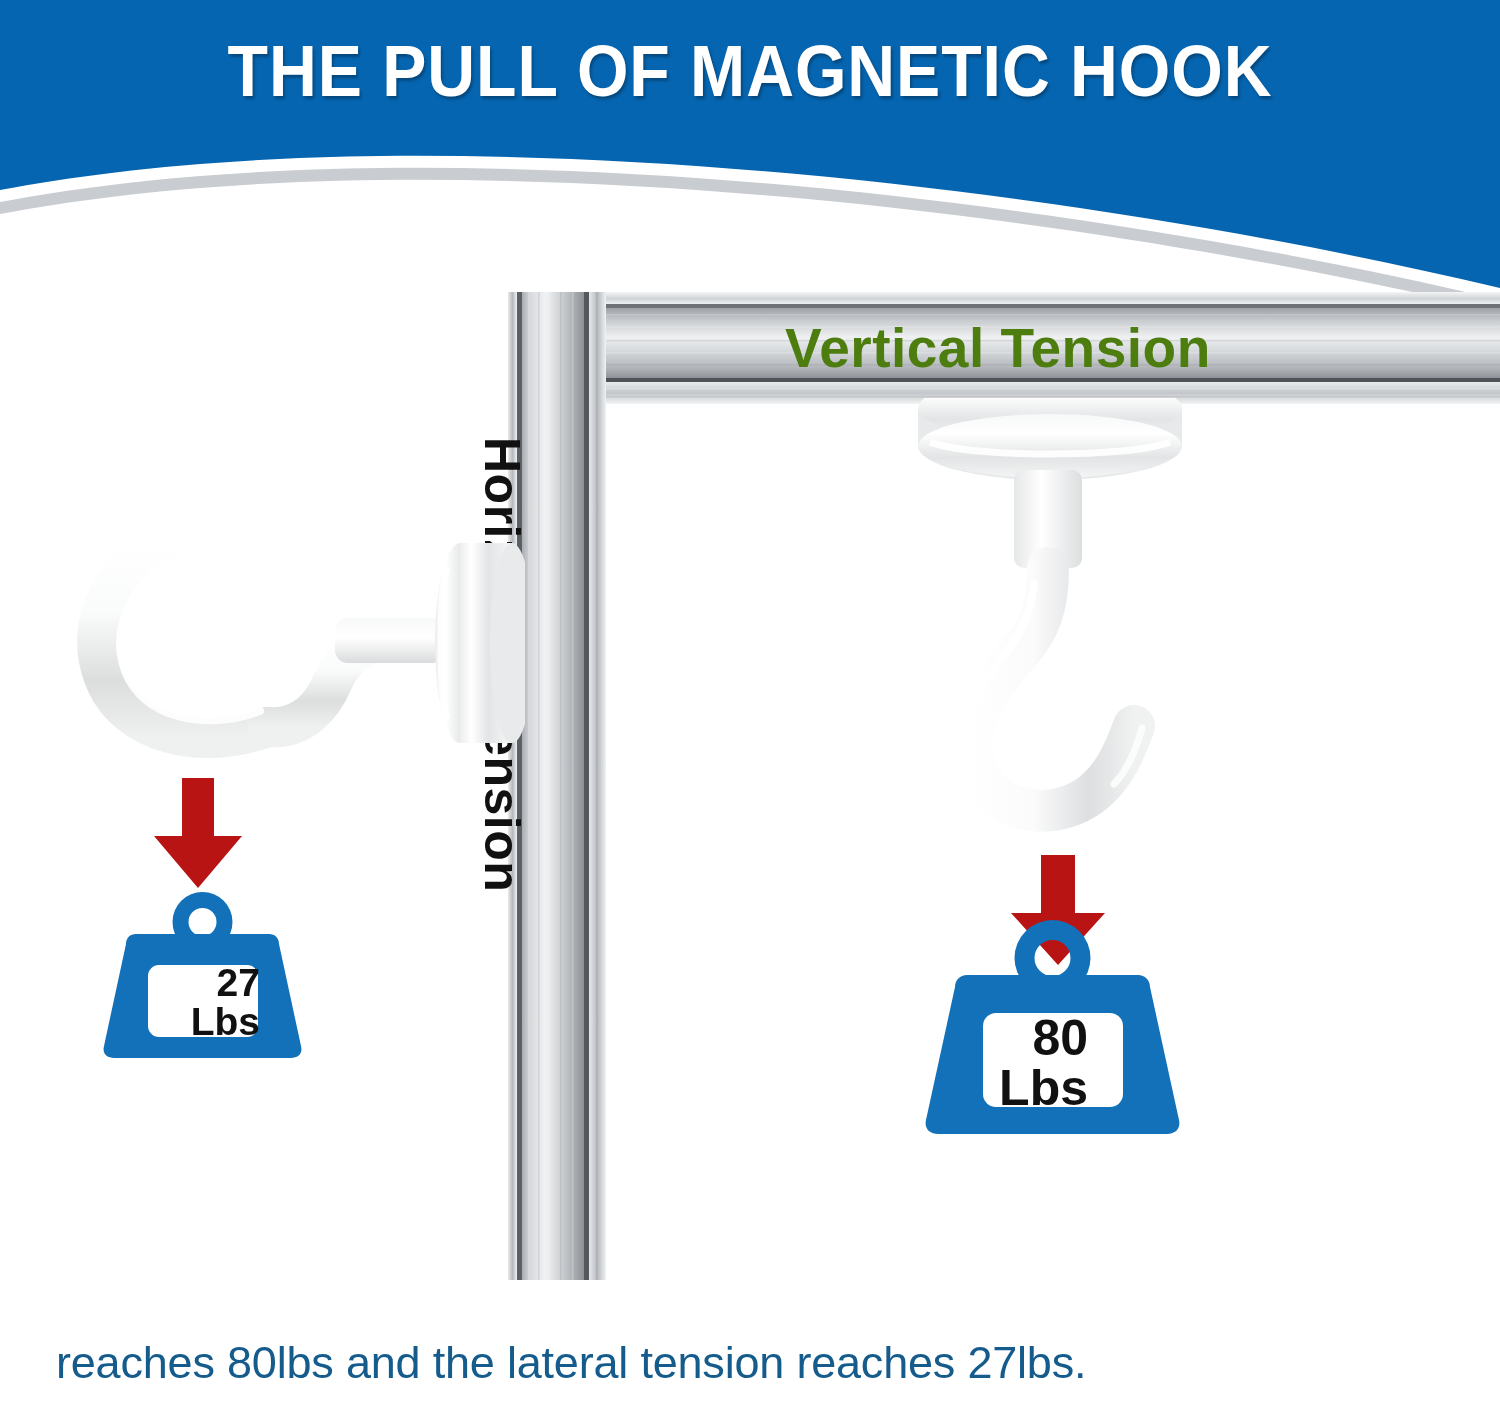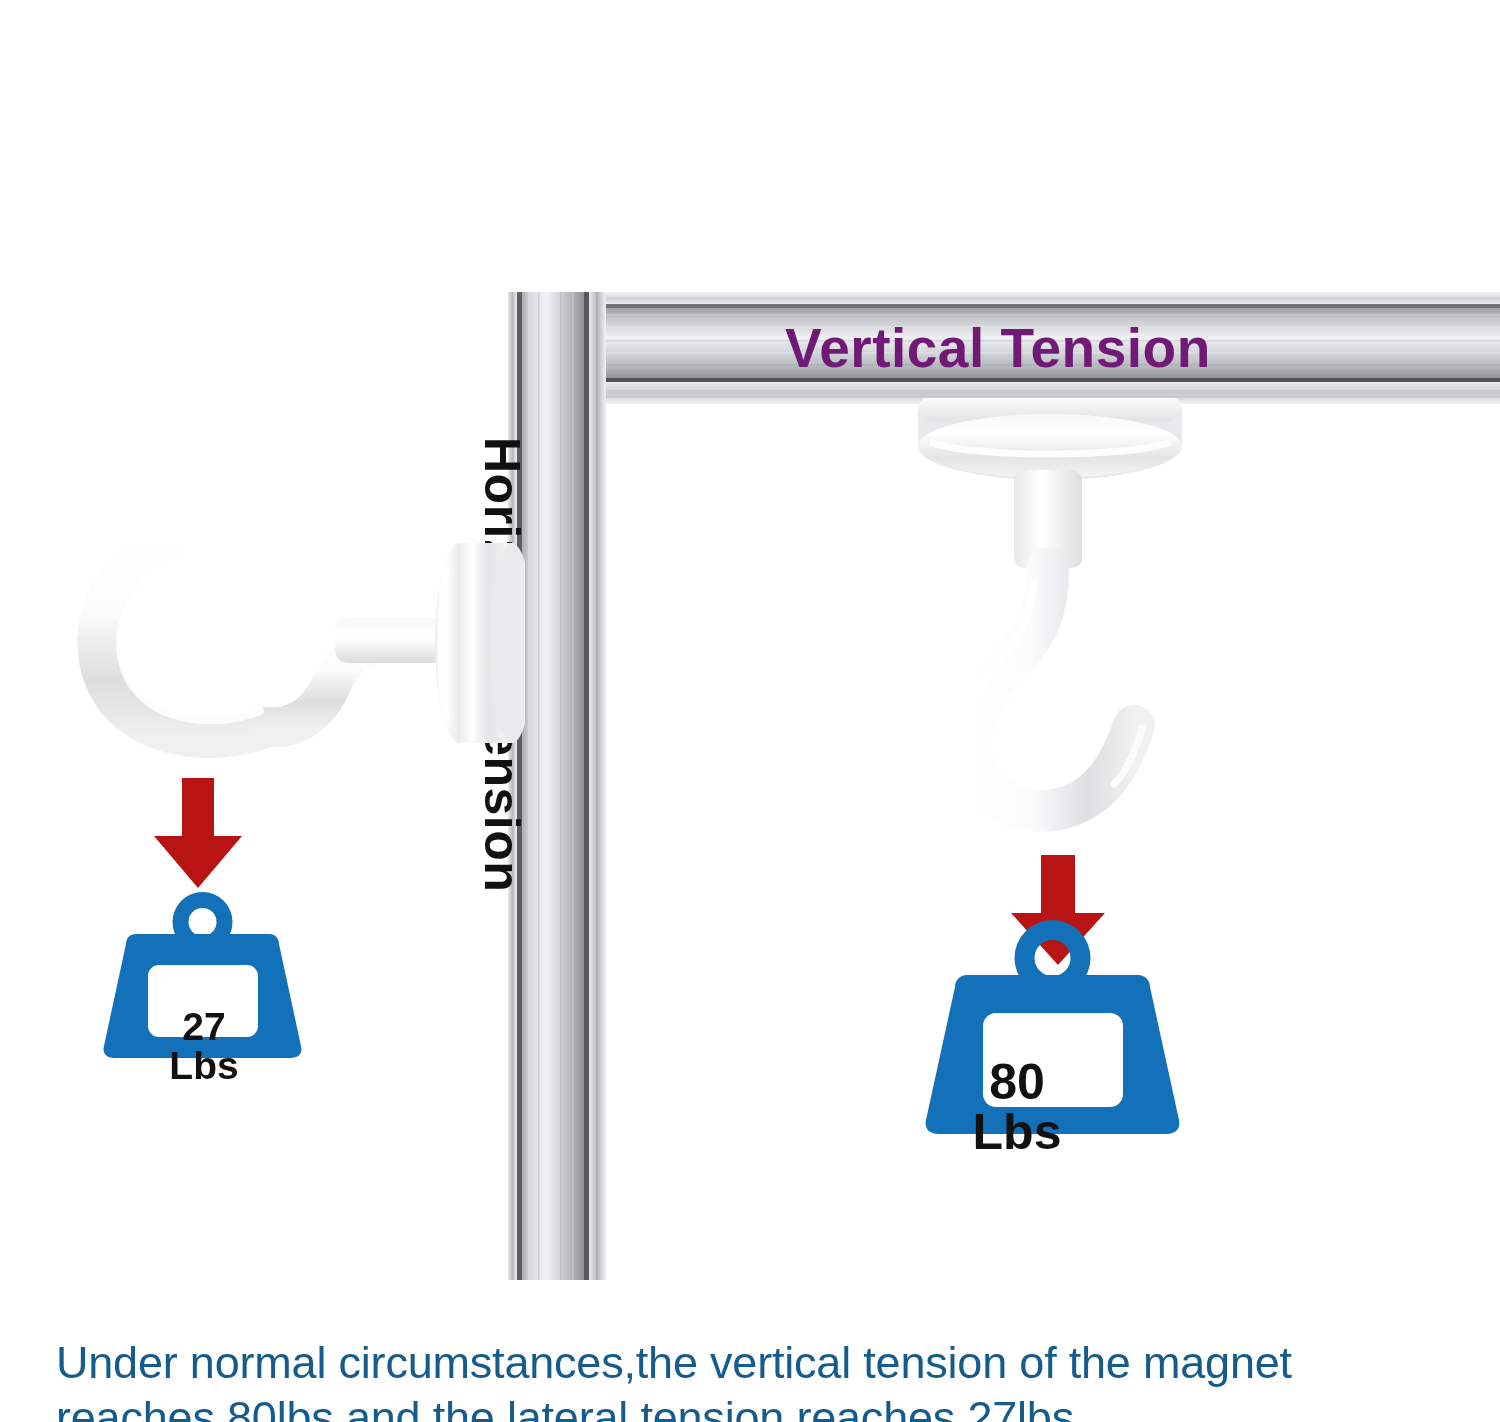--- a/index.html
+++ b/index.html
@@ -54,21 +54,21 @@
     left: 508px; top: 292px;
     width: 98px; height: 988px;
   }
 
   .label-vert {
     position: absolute;
     left: 785px; top: 316px;
     font-family: "Liberation Sans", sans-serif;
     font-weight: bold;
     font-size: 55px;
-    color: #701a75;
+    color: #4d7c0f;
     letter-spacing: 0.5px;
     white-space: nowrap;
   }
   .label-horiz {
     position: absolute;
     left: 531px; top: 437px;
     font-family: "Liberation Sans", sans-serif;
     font-weight: bold;
     font-size: 50px;
     color: #111111;
@@ -108,27 +108,26 @@
     left: 95px; top: 888px;
     width: 215px; height: 172px;
   }
   .weight-right {
     position: absolute;
     left: 915px; top: 915px;
     width: 275px; height: 222px;
   }
   .weight-text {
     position: absolute;
-    text-align: center;
+    text-align: right;
     font-family: "Liberation Sans", sans-serif;
     font-weight: bold;
     color: #111111;
     line-height: 1.0;
     pointer-events: none;
-    margin-top: 44px;
   }
   .wt-left {
     left: 148px; top: 963px;
     width: 112px;
     font-size: 39px;
   }
   .wt-right {
     left: 946px; top: 1013px;
     width: 142px;
     font-size: 50px;
@@ -144,20 +143,31 @@
     font-size: 45px;
     line-height: 1.22;
     letter-spacing: -0.2px;
   }
 </style>
 </head>
 <body>
 
 <div id="page">
 
+  <div class="header-band">
+    <svg class="header-svg" width="1500" height="310" viewBox="0 0 1500 310">
+
+      <path d="M0,0 L1500,0 L1500,312 C1180,236 760,176 380,180 C220,182 95,196 0,214 Z" fill="#c9ccd0"></path>
+
+      <path d="M0,0 L1500,0 L1500,300 C1180,224 760,164 380,168 C220,170 95,184 0,202 Z" fill="#ffffff"></path>
+
+      <path d="M0,0 L1500,0 L1500,288 C1180,212 760,152 380,156 C220,158 95,172 0,190 Z" fill="#0665B0"></path>
+    </svg>
+    <div class="header-title">THE PULL OF MAGNETIC HOOK</div>
+  </div>
 
   <svg class="bar-h" viewBox="0 0 990 112" preserveAspectRatio="none">
     <defs>
       <linearGradient id="hbarTop" x1="0" y1="0" x2="0" y2="1">
         <stop offset="0%" stop-color="#f4f5f6"></stop>
         <stop offset="55%" stop-color="#d0d3d6"></stop>
         <stop offset="100%" stop-color="#eceef0"></stop>
       </linearGradient>
       <linearGradient id="hbarMain" x1="0" y1="0" x2="0" y2="1">
         <stop offset="0%" stop-color="#9da1a5"></stop>
@@ -318,17 +328,16 @@
     <path d="M40,72 C40,65 45,60 52,60 L223,60 C230,60 235,65 235,72
              L264,205 C266,214 260,219 252,219 L23,219 C15,219 9,214 11,205 Z" fill="#1271B8"></path>
     <rect x="68" y="98" width="140" height="94" rx="13" fill="#ffffff"></rect>
   </svg>
   <div class="weight-text wt-right">
     <span>80</span><br>
     <span>Lbs</span>
   </div>
 
   <div class="caption">
-    <div>Under normal circumstances,the vertical tension of the magnet</div>
     <div>reaches 80lbs and the lateral tension reaches 27lbs.</div>
   </div>
 
 </div>
 
 </body></html>

